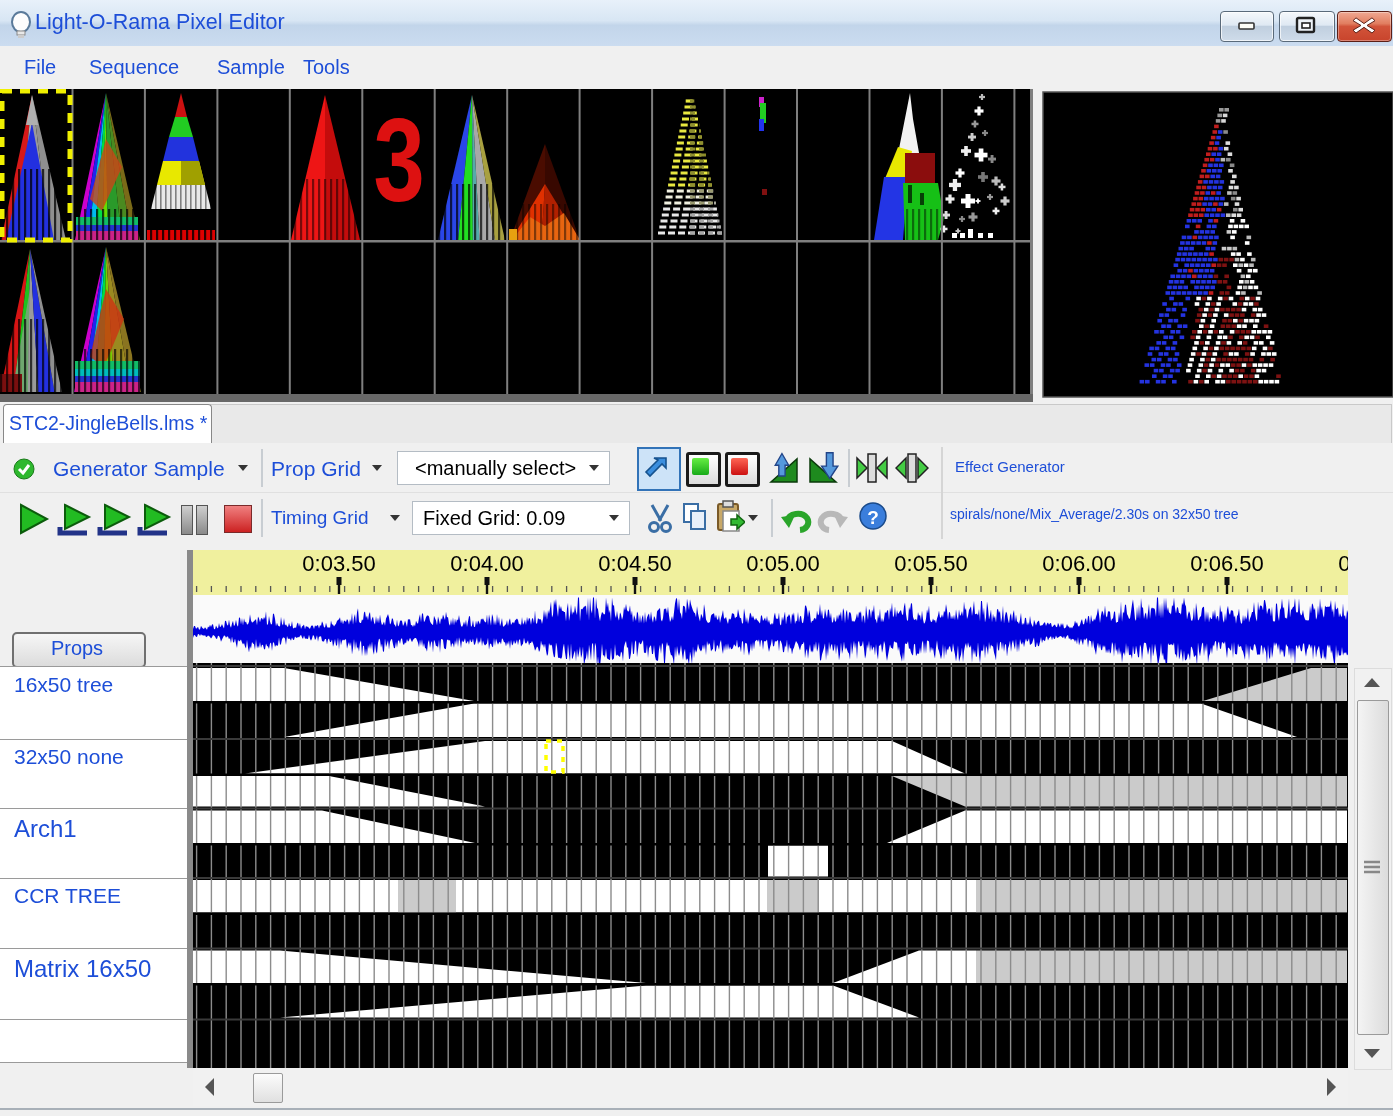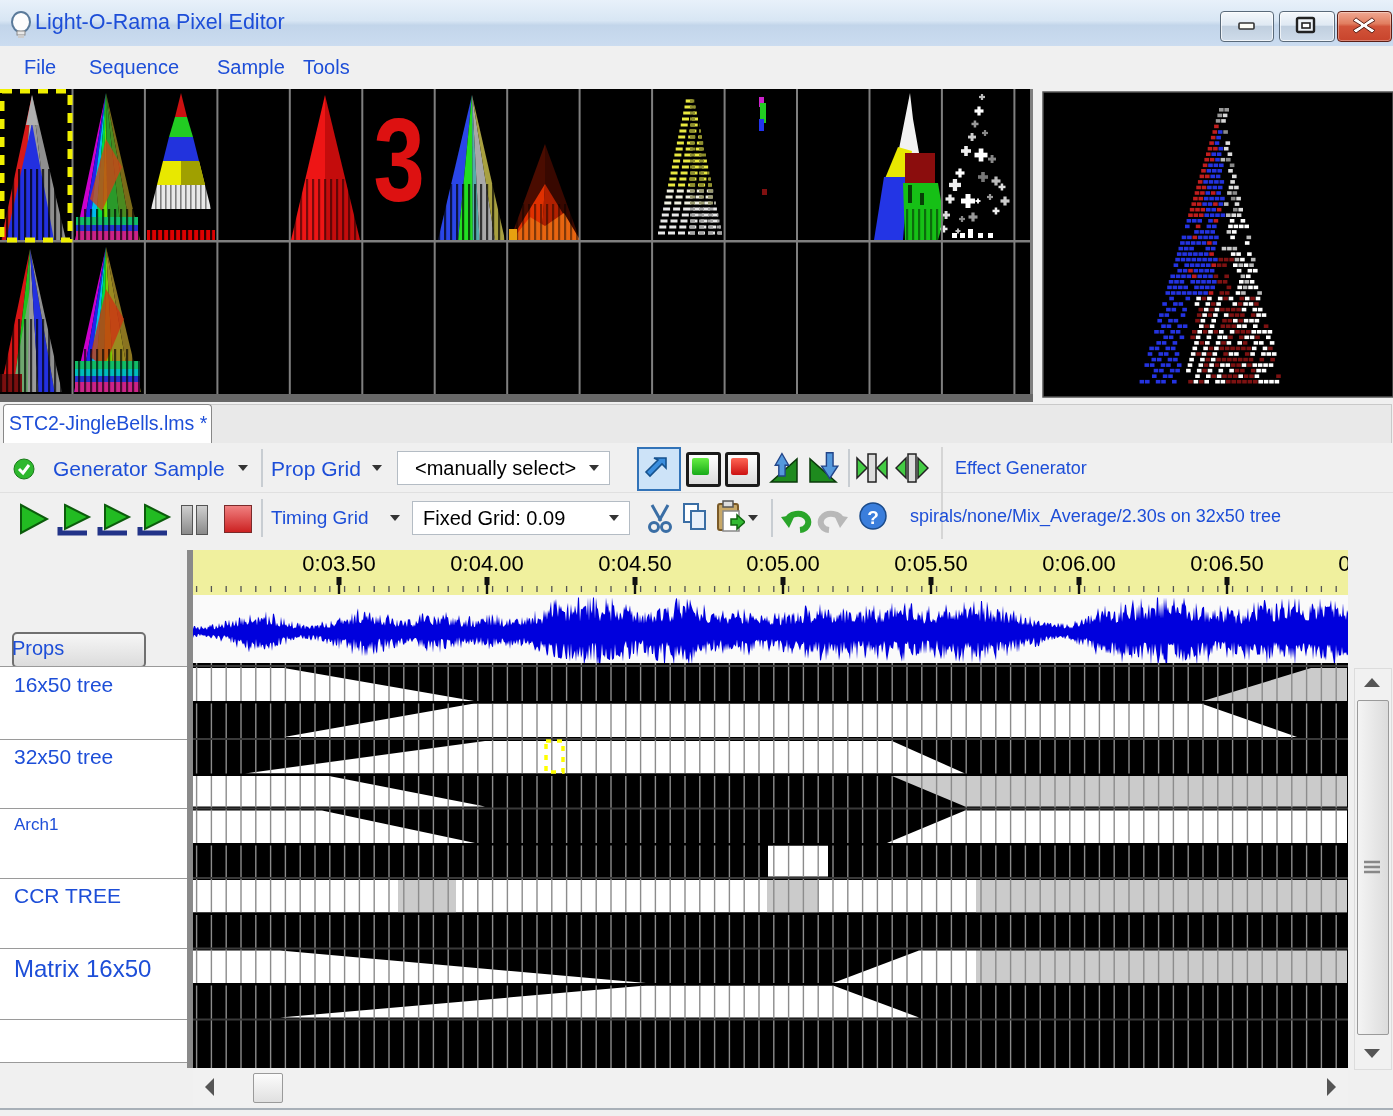--- a/index.html
+++ b/index.html
@@ -766,21 +766,21 @@
     <rect x="13" y="2" width="8" height="28" fill="#ddd" stroke="#222" stroke-width="1.5"></rect>
     <polygon points="12,16 2,6 2,26" fill="#44cc44" stroke="#222" stroke-width="1.5"></polygon>
     <polygon points="22,16 32,6 32,26" fill="#44cc44" stroke="#222" stroke-width="1.5"></polygon>
   </svg>
 <svg style="position:absolute;left:895px;top:452px" width="34" height="32" viewBox="0 0 34 32">
     <rect x="13" y="2" width="8" height="28" fill="#ddd" stroke="#222" stroke-width="1.5"></rect>
     <polygon points="11,16 1,6 1,26" fill="#44cc44" stroke="#222" stroke-width="1.5" transform="rotate(180 6 16)"></polygon>
     <polygon points="23,16 33,6 33,26" fill="#44cc44" stroke="#222" stroke-width="1.5" transform="rotate(180 28 16)"></polygon>
   </svg>
 <div class="sep" style="left:941px;top:447px;height:92px;background:#d5d5d5"></div>
-<div class="txt" style="left:955px;top:458px;font-size:18px">Effect Generator</div>
+<div class="txt" style="left:955px;top:458px;font-size:15px">Effect Generator</div>
 <svg style="position:absolute;left:18px;top:503px" width="32" height="32" viewBox="0 0 32 32">
     <polygon points="3,2 29,16 3,30" fill="#22bb22" stroke="#0c5c0c" stroke-width="2"></polygon>
   </svg>
 <svg style="position:absolute;left:57px;top:503px" width="37" height="34" viewBox="0 0 37 34">
     <path d="M3 24 V30 H30" stroke="#223388" stroke-width="5" fill="none"></path>
     <polygon points="8,2 32,14 8,26" fill="#22bb22" stroke="#0c5c0c" stroke-width="2"></polygon>
   </svg>
 <svg style="position:absolute;left:97px;top:503px" width="37" height="34" viewBox="0 0 37 34">
     <path d="M3 24 V30 H30" stroke="#223388" stroke-width="5" fill="none"></path>
     <polygon points="8,2 32,14 8,26" fill="#22bb22" stroke="#0c5c0c" stroke-width="2"></polygon>
@@ -823,24 +823,24 @@
 <svg style="position:absolute;left:817px;top:503px" width="32" height="30" viewBox="0 0 32 30">
     <g transform="scale(-1,1) translate(-32,0)">
       <path d="M7 18 A 11 9 0 0 1 27 15 A 9 8 0 0 1 20 27" fill="none" stroke="#b8b8b8" stroke-width="6"></path>
       <polygon points="1,14 15,12 9,25" fill="#b8b8b8"></polygon>
     </g>
   </svg>
 <svg style="position:absolute;left:858px;top:501px" width="30" height="30" viewBox="0 0 30 30">
     <circle cx="15" cy="15" r="13" fill="#3a7edc" stroke="#1a4a8a" stroke-width="1.5"></circle>
     <text x="15" y="23" font-size="19" font-weight="bold" fill="#fff" text-anchor="middle" font-family="Liberation Sans,sans-serif">?</text>
   </svg>
-<div class="txt" style="left:910px;top:506px;font-size:18px">spirals/none/Mix_Average/2.30s on 32x50 tree</div>
+<div class="txt" style="left:950px;top:506px;font-size:14px">spirals/none/Mix_Average/2.30s on 32x50 tree</div>
 <div class="abs" style="left:0;top:543px;width:1393px;height:573px;background:#f0f0f0"></div>
 <div class="abs" style="left:12px;top:632px;width:130px;height:32px;background:linear-gradient(180deg,#f6f6f6,#dcdcdc);border:2px solid #707070;border-radius:5px"></div>
-<div class="txt" style="left:12px;top:637px;width:130px;">Props</div>
+<div class="txt" style="left:12px;top:637px;width:130px;text-align:center">Props</div>
 <svg style="position:absolute;left:193px;top:550px" width="1155" height="45">
     <rect width="1155" height="45" fill="#f0f09e"></rect>
     <path d="M3.6 36V42 M18.4 36V42 M33.2 36V42 M48.0 36V42 M62.8 36V42 M77.6 36V42 M92.4 36V42 M107.2 36V42 M122.0 36V42 M136.8 36V42 M151.6 36V42 M166.4 36V42 M181.2 36V42 M196.0 36V42 M210.8 36V42 M225.6 36V42 M240.4 36V42 M255.2 36V42 M270.0 36V42 M284.8 36V42 M299.6 36V42 M314.4 36V42 M329.2 36V42 M344.0 36V42 M358.8 36V42 M373.6 36V42 M388.4 36V42 M403.2 36V42 M418.0 36V42 M432.8 36V42 M447.6 36V42 M462.4 36V42 M477.2 36V42 M492.0 36V42 M506.8 36V42 M521.6 36V42 M536.4 36V42 M551.2 36V42 M566.0 36V42 M580.8 36V42 M595.6 36V42 M610.4 36V42 M625.2 36V42 M640.0 36V42 M654.8 36V42 M669.6 36V42 M684.4 36V42 M699.2 36V42 M714.0 36V42 M728.8 36V42 M743.6 36V42 M758.4 36V42 M773.2 36V42 M788.0 36V42 M802.8 36V42 M817.6 36V42 M832.4 36V42 M847.2 36V42 M862.0 36V42 M876.8 36V42 M891.6 36V42 M906.4 36V42 M921.2 36V42 M936.0 36V42 M950.8 36V42 M965.6 36V42 M980.4 36V42 M995.2 36V42 M1010.0 36V42 M1024.8 36V42 M1039.6 36V42 M1054.4 36V42 M1069.2 36V42 M1084.0 36V42 M1098.8 36V42 M1113.6 36V42 M1128.4 36V42 M1143.2 36V42" stroke="#555" stroke-width="1.3" fill="none"></path>
     <rect x="143.5" y="27" width="5" height="8" fill="#111"></rect>
     <rect x="144.8" y="30" width="2.4" height="14" fill="#111"></rect>
     <text x="146.0" y="21" font-size="22" fill="#000" text-anchor="middle" font-family="Liberation Sans, sans-serif">0:03.50</text>
     <rect x="291.5" y="27" width="5" height="8" fill="#111"></rect>
     <rect x="292.8" y="30" width="2.4" height="14" fill="#111"></rect>
     <text x="294.0" y="21" font-size="22" fill="#000" text-anchor="middle" font-family="Liberation Sans, sans-serif">0:04.00</text>
     <rect x="439.5" y="27" width="5" height="8" fill="#111"></rect>
@@ -862,22 +862,22 @@
     <rect x="1180.8" y="30" width="2.4" height="14" fill="#111"></rect>
     <text x="1182.0" y="21" font-size="22" fill="#000" text-anchor="middle" font-family="Liberation Sans, sans-serif">0:07.00</text>
   </svg>
 <svg style="position:absolute;left:193px;top:595px" width="1155" height="68">
     <rect width="1155" height="68" fill="#fafafa"></rect>
     <path d="M0,34.1 1,31.0 2,31.0 3,33.7 4,33.0 5,31.7 6,34.6 7,34.5 8,30.7 9,32.6 10,33.4 11,34.1 12,32.2 13,33.4 14,34.8 15,31.4 16,32.5 17,29.8 18,32.0 19,29.4 20,29.3 21,34.0 22,34.2 23,30.6 24,32.6 25,33.4 26,27.9 27,32.2 28,31.2 29,28.9 30,31.6 31,33.4 32,26.0 33,25.7 34,29.4 35,30.8 36,24.5 37,30.6 38,32.8 39,28.6 40,25.8 41,31.2 42,29.6 43,24.8 44,30.1 45,31.7 46,22.8 47,22.4 48,29.6 49,22.9 50,30.5 51,23.2 52,27.5 53,26.6 54,29.5 55,29.2 56,26.7 57,19.2 58,25.4 59,27.5 60,27.3 61,26.1 62,25.2 63,23.9 64,30.3 65,21.4 66,23.5 67,27.3 68,23.5 69,23.0 70,25.0 71,22.1 72,23.9 73,16.2 74,29.9 75,29.1 76,21.0 77,26.6 78,29.4 79,29.1 80,18.5 81,18.9 82,23.7 83,31.3 84,27.8 85,30.6 86,31.3 87,31.6 88,21.8 89,28.7 90,30.5 91,23.1 92,30.5 93,29.3 94,31.3 95,31.9 96,27.8 97,30.9 98,31.4 99,26.0 100,33.3 101,33.3 102,32.3 103,33.1 104,28.8 105,27.5 106,31.7 107,27.9 108,34.1 109,31.4 110,30.8 111,29.5 112,34.2 113,30.8 114,31.9 115,31.5 116,33.3 117,33.8 118,31.2 119,30.3 120,30.9 121,33.9 122,30.3 123,31.6 124,30.6 125,29.9 126,33.6 127,30.0 128,31.0 129,26.2 130,28.5 131,32.2 132,32.5 133,27.8 134,31.6 135,33.1 136,32.0 137,32.9 138,25.5 139,29.6 140,29.5 141,31.5 142,30.0 143,28.7 144,26.1 145,25.0 146,24.3 147,22.2 148,28.4 149,24.4 150,29.4 151,25.6 152,25.9 153,26.9 154,24.0 155,25.6 156,29.7 157,24.1 158,26.9 159,18.1 160,29.7 161,22.4 162,19.1 163,28.4 164,17.2 165,13.2 166,26.6 167,27.9 168,28.1 169,24.3 170,25.5 171,17.6 172,16.5 173,22.9 174,20.6 175,25.2 176,19.1 177,16.9 178,27.0 179,23.5 180,21.4 181,27.4 182,29.4 183,21.1 184,28.1 185,22.4 186,28.5 187,19.4 188,26.6 189,30.3 190,28.8 191,26.6 192,30.8 193,23.4 194,21.5 195,19.0 196,22.4 197,29.4 198,28.1 199,23.1 200,24.3 201,29.1 202,30.3 203,31.9 204,24.4 205,31.4 206,30.3 207,25.9 208,25.2 209,26.1 210,31.1 211,29.0 212,25.5 213,28.3 214,32.0 215,23.9 216,24.8 217,24.0 218,30.3 219,29.9 220,32.0 221,29.2 222,31.4 223,25.8 224,27.9 225,28.7 226,23.1 227,19.2 228,27.2 229,18.6 230,18.4 231,27.3 232,25.5 233,22.3 234,20.5 235,20.5 236,21.5 237,26.2 238,28.3 239,29.3 240,30.2 241,20.8 242,23.2 243,25.6 244,30.3 245,21.5 246,25.0 247,29.5 248,23.1 249,24.7 250,19.6 251,22.3 252,25.1 253,16.8 254,22.4 255,21.9 256,28.8 257,30.7 258,23.9 259,30.1 260,22.2 261,30.4 262,23.4 263,28.0 264,24.3 265,25.5 266,20.0 267,26.0 268,30.7 269,32.0 270,30.0 271,26.4 272,29.9 273,24.4 274,32.1 275,26.5 276,21.3 277,21.3 278,32.1 279,30.4 280,24.9 281,31.7 282,32.1 283,25.4 284,30.0 285,25.6 286,26.9 287,29.5 288,23.6 289,24.8 290,23.3 291,25.6 292,27.1 293,27.4 294,19.4 295,30.2 296,19.2 297,24.5 298,30.8 299,18.9 300,22.1 301,30.3 302,25.0 303,30.5 304,18.9 305,28.6 306,21.7 307,31.2 308,28.1 309,22.9 310,31.6 311,31.6 312,29.9 313,29.2 314,24.9 315,31.0 316,25.7 317,23.3 318,29.9 319,28.3 320,26.8 321,28.6 322,25.6 323,24.5 324,23.4 325,25.1 326,29.5 327,28.6 328,30.8 329,22.0 330,29.7 331,27.7 332,24.4 333,29.9 334,21.8 335,26.7 336,22.7 337,23.9 338,29.8 339,23.5 340,23.3 341,28.3 342,15.2 343,28.2 344,28.8 345,23.1 346,24.2 347,24.2 348,24.4 349,29.1 350,23.9 351,14.8 352,22.7 353,15.9 354,24.8 355,14.9 356,18.9 357,13.4 358,6.4 359,22.6 360,19.7 361,4.7 362,10.2 363,3.7 364,14.1 365,22.0 366,8.9 367,14.6 368,11.1 369,16.1 370,15.7 371,16.9 372,16.9 373,26.4 374,13.5 375,7.8 376,25.9 377,20.1 378,9.0 379,19.9 380,16.3 381,18.3 382,10.4 383,16.6 384,20.0 385,2.5 386,2.5 387,26.4 388,13.7 389,14.5 390,13.2 391,11.6 392,11.4 393,10.5 394,20.6 395,2.5 396,25.7 397,2.5 398,15.0 399,18.5 400,2.5 401,2.5 402,24.0 403,2.5 404,12.6 405,14.2 406,21.5 407,26.2 408,20.4 409,17.0 410,17.9 411,19.4 412,19.0 413,2.5 414,12.8 415,7.4 416,18.1 417,14.8 418,26.5 419,2.5 420,10.7 421,10.0 422,20.1 423,23.1 424,15.8 425,22.6 426,25.8 427,17.3 428,19.4 429,24.8 430,21.3 431,11.7 432,15.5 433,8.8 434,14.9 435,16.6 436,16.3 437,10.3 438,20.6 439,15.6 440,27.4 441,19.9 442,22.8 443,26.1 444,16.5 445,18.2 446,28.6 447,19.8 448,27.9 449,22.5 450,19.7 451,28.8 452,16.8 453,27.8 454,22.6 455,19.9 456,18.4 457,25.0 458,16.2 459,23.9 460,27.8 461,21.1 462,22.7 463,26.8 464,16.6 465,15.0 466,14.3 467,12.7 468,24.8 469,26.4 470,23.0 471,13.4 472,14.6 473,13.0 474,18.5 475,11.4 476,20.5 477,27.0 478,24.8 479,21.0 480,25.8 481,17.2 482,8.5 483,3.4 484,3.3 485,15.7 486,3.2 487,17.2 488,18.9 489,23.9 490,10.9 491,10.7 492,12.0 493,18.5 494,3.6 495,8.9 496,15.1 497,4.2 498,9.2 499,12.4 500,15.6 501,17.6 502,18.2 503,22.2 504,11.0 505,18.6 506,22.9 507,26.5 508,18.7 509,20.8 510,23.4 511,9.1 512,15.3 513,24.4 514,26.5 515,28.1 516,27.6 517,27.1 518,20.7 519,19.3 520,18.9 521,18.0 522,23.2 523,19.6 524,24.1 525,25.0 526,20.1 527,27.9 528,22.9 529,19.7 530,15.0 531,23.3 532,23.7 533,21.8 534,26.0 535,29.1 536,23.2 537,24.8 538,23.6 539,17.9 540,18.8 541,18.8 542,23.5 543,21.9 544,21.7 545,13.9 546,18.9 547,23.3 548,22.8 549,28.2 550,28.5 551,13.3 552,19.4 553,27.5 554,22.0 555,29.0 556,23.9 557,17.4 558,19.0 559,23.3 560,20.5 561,23.6 562,25.4 563,22.8 564,25.0 565,25.8 566,27.3 567,28.4 568,20.2 569,20.7 570,26.0 571,24.6 572,22.4 573,26.5 574,20.8 575,27.8 576,24.5 577,29.0 578,29.8 579,27.7 580,29.7 581,21.1 582,17.6 583,23.8 584,23.4 585,24.1 586,17.4 587,29.2 588,30.5 589,21.4 590,25.9 591,21.2 592,16.4 593,29.4 594,21.7 595,21.5 596,18.9 597,21.2 598,29.6 599,18.3 600,21.0 601,17.3 602,29.1 603,25.6 604,26.4 605,16.7 606,27.5 607,21.6 608,20.7 609,27.6 610,28.3 611,22.5 612,10.7 613,10.5 614,14.0 615,22.2 616,14.7 617,18.6 618,28.2 619,25.7 620,25.9 621,23.4 622,22.7 623,24.7 624,15.4 625,20.5 626,19.1 627,8.7 628,21.3 629,14.8 630,23.8 631,22.9 632,13.7 633,19.2 634,23.1 635,14.3 636,15.2 637,23.5 638,17.8 639,27.8 640,26.9 641,21.6 642,26.4 643,26.5 644,19.7 645,24.7 646,18.9 647,21.3 648,16.2 649,26.7 650,13.0 651,16.0 652,28.2 653,17.2 654,14.7 655,25.8 656,17.8 657,17.0 658,19.1 659,26.8 660,25.6 661,26.9 662,25.8 663,22.9 664,18.2 665,23.5 666,16.6 667,18.4 668,16.0 669,27.7 670,19.9 671,21.7 672,28.8 673,10.2 674,18.7 675,24.9 676,13.7 677,15.5 678,23.2 679,14.4 680,17.4 681,9.7 682,23.7 683,24.9 684,28.5 685,19.6 686,23.8 687,13.6 688,27.2 689,22.7 690,27.3 691,24.1 692,16.8 693,18.4 694,16.1 695,14.8 696,25.0 697,12.7 698,17.2 699,7.4 700,22.4 701,20.2 702,11.3 703,22.4 704,15.0 705,18.9 706,17.8 707,16.0 708,15.0 709,19.2 710,20.0 711,11.5 712,7.6 713,18.9 714,25.6 715,25.5 716,12.1 717,15.2 718,8.3 719,8.5 720,21.8 721,24.8 722,24.8 723,23.8 724,26.1 725,16.9 726,21.1 727,19.5 728,25.5 729,15.6 730,24.3 731,28.7 732,27.4 733,23.8 734,14.2 735,18.6 736,10.5 737,24.2 738,26.9 739,26.7 740,23.6 741,25.7 742,24.8 743,28.2 744,23.4 745,20.6 746,15.5 747,22.4 748,22.4 749,19.3 750,22.8 751,15.5 752,17.7 753,9.1 754,14.9 755,24.7 756,17.0 757,17.4 758,24.6 759,20.5 760,24.5 761,19.5 762,25.2 763,14.2 764,21.6 765,25.3 766,14.3 767,21.1 768,19.6 769,16.1 770,21.3 771,6.4 772,15.2 773,13.1 774,24.1 775,21.1 776,15.1 777,13.3 778,11.2 779,20.9 780,14.2 781,5.8 782,19.3 783,19.1 784,18.4 785,20.4 786,13.9 787,26.2 788,5.9 789,6.0 790,20.3 791,12.4 792,27.5 793,22.3 794,6.5 795,12.9 796,24.4 797,20.0 798,14.5 799,27.2 800,18.7 801,23.4 802,20.8 803,27.4 804,14.6 805,13.9 806,18.1 807,15.8 808,27.3 809,22.7 810,10.7 811,28.5 812,20.8 813,16.4 814,18.3 815,24.4 816,28.4 817,20.8 818,17.9 819,26.3 820,18.5 821,15.1 822,27.1 823,19.5 824,26.6 825,27.0 826,28.9 827,24.8 828,17.7 829,30.2 830,27.7 831,29.7 832,22.7 833,22.9 834,30.6 835,27.0 836,30.0 837,20.7 838,27.7 839,30.2 840,32.0 841,24.7 842,27.4 843,30.5 844,27.6 845,26.2 846,25.4 847,31.0 848,30.3 849,30.5 850,29.6 851,27.8 852,27.3 853,30.9 854,28.4 855,27.6 856,29.8 857,28.2 858,28.0 859,32.3 860,31.2 861,30.0 862,29.6 863,31.8 864,32.3 865,27.7 866,30.0 867,32.5 868,28.0 869,30.7 870,28.1 871,33.4 872,33.1 873,32.2 874,29.1 875,31.4 876,31.6 877,33.5 878,31.8 879,33.4 880,31.5 881,30.3 882,25.5 883,28.7 884,27.0 885,30.7 886,31.8 887,29.7 888,26.3 889,24.1 890,28.9 891,29.5 892,24.4 893,23.1 894,28.4 895,21.2 896,21.0 897,29.8 898,19.8 899,25.4 900,26.7 901,23.4 902,25.6 903,21.9 904,19.0 905,13.1 906,19.2 907,27.9 908,20.3 909,15.6 910,17.3 911,21.1 912,10.3 913,21.1 914,22.4 915,16.2 916,16.5 917,16.5 918,26.2 919,23.7 920,23.6 921,16.9 922,16.3 923,27.9 924,26.9 925,27.1 926,16.9 927,23.9 928,6.2 929,27.1 930,16.4 931,18.4 932,9.7 933,9.7 934,19.1 935,21.1 936,23.7 937,23.6 938,16.8 939,9.6 940,4.2 941,13.5 942,23.9 943,26.0 944,11.6 945,23.8 946,9.3 947,24.2 948,2.9 949,12.8 950,12.3 951,23.9 952,19.1 953,17.5 954,25.1 955,17.1 956,8.8 957,24.0 958,14.1 959,12.4 960,13.4 961,13.0 962,14.8 963,22.0 964,2.5 965,2.5 966,21.8 967,8.4 968,23.5 969,7.5 970,23.3 971,2.5 972,15.7 973,2.5 974,15.9 975,12.0 976,17.6 977,18.1 978,19.6 979,10.0 980,11.6 981,2.5 982,13.0 983,18.6 984,12.2 985,12.5 986,18.1 987,17.9 988,19.7 989,7.4 990,10.2 991,2.5 992,9.2 993,11.4 994,24.5 995,19.3 996,16.1 997,18.6 998,24.8 999,26.2 1000,23.1 1001,12.0 1002,26.0 1003,7.8 1004,15.1 1005,25.4 1006,24.6 1007,21.7 1008,21.3 1009,13.6 1010,11.9 1011,11.8 1012,27.2 1013,15.7 1014,25.0 1015,16.3 1016,27.5 1017,21.7 1018,23.7 1019,23.9 1020,15.5 1021,22.0 1022,14.3 1023,24.7 1024,21.2 1025,21.0 1026,26.8 1027,9.7 1028,17.4 1029,15.8 1030,25.3 1031,27.7 1032,18.0 1033,25.9 1034,14.4 1035,10.8 1036,18.1 1037,20.1 1038,15.1 1039,15.7 1040,15.6 1041,22.5 1042,20.3 1043,28.7 1044,21.2 1045,19.5 1046,13.6 1047,23.8 1048,28.4 1049,28.6 1050,19.8 1051,26.6 1052,20.2 1053,24.7 1054,21.8 1055,12.7 1056,27.4 1057,23.4 1058,21.1 1059,17.1 1060,16.9 1061,7.0 1062,18.1 1063,23.7 1064,26.4 1065,6.2 1066,15.7 1067,10.7 1068,10.6 1069,11.4 1070,15.6 1071,5.3 1072,5.1 1073,10.2 1074,19.3 1075,14.9 1076,13.1 1077,14.2 1078,21.6 1079,11.4 1080,26.8 1081,25.7 1082,26.9 1083,8.6 1084,8.8 1085,20.9 1086,25.9 1087,15.1 1088,13.1 1089,3.6 1090,13.7 1091,11.7 1092,23.2 1093,22.4 1094,24.1 1095,14.7 1096,3.3 1097,22.5 1098,15.0 1099,14.0 1100,11.9 1101,11.5 1102,3.1 1103,16.8 1104,17.8 1105,16.7 1106,3.1 1107,17.4 1108,20.6 1109,19.5 1110,14.8 1111,21.3 1112,24.2 1113,25.4 1114,25.0 1115,25.7 1116,24.7 1117,10.8 1118,18.6 1119,8.2 1120,9.7 1121,15.2 1122,12.8 1123,24.7 1124,21.9 1125,10.6 1126,20.4 1127,3.6 1128,15.4 1129,10.9 1130,19.9 1131,22.7 1132,10.4 1133,12.1 1134,12.0 1135,11.6 1136,12.1 1137,11.1 1138,4.9 1139,17.4 1140,13.3 1141,23.0 1142,5.7 1143,14.6 1144,13.7 1145,12.3 1146,22.5 1147,18.0 1148,21.1 1149,22.1 1150,8.2 1151,21.4 1152,20.1 1153,25.1 1154,15.0 1155,18.0 1155,59.3 1154,60.6 1153,57.1 1152,58.6 1151,57.2 1150,60.7 1149,51.9 1148,60.7 1147,60.1 1146,61.1 1145,54.4 1144,62.9 1143,49.9 1142,68.3 1141,68.5 1140,62.2 1139,54.9 1138,58.6 1137,49.4 1136,53.2 1135,49.4 1134,51.7 1133,65.4 1132,61.1 1131,64.1 1130,53.7 1129,62.5 1128,64.1 1127,58.0 1126,50.7 1125,53.3 1124,56.1 1123,62.7 1122,49.7 1121,52.8 1120,64.5 1119,49.5 1118,53.7 1117,50.5 1116,48.7 1115,52.8 1114,54.9 1113,61.7 1112,56.2 1111,48.0 1110,49.3 1109,55.9 1108,56.5 1107,52.2 1106,49.4 1105,54.3 1104,51.1 1103,50.2 1102,70.9 1101,53.2 1100,63.1 1099,52.3 1098,64.5 1097,52.8 1096,61.1 1095,51.8 1094,50.9 1093,49.0 1092,60.6 1091,62.4 1090,54.5 1089,57.7 1088,53.6 1087,60.2 1086,48.7 1085,54.9 1084,49.8 1083,47.4 1082,51.3 1081,47.1 1080,56.9 1079,63.1 1078,51.6 1077,64.6 1076,62.1 1075,49.7 1074,69.1 1073,57.2 1072,54.3 1071,51.4 1070,60.3 1069,50.7 1068,50.2 1067,60.3 1066,58.8 1065,60.3 1064,59.1 1063,52.5 1062,49.3 1061,49.4 1060,55.9 1059,54.6 1058,54.7 1057,50.6 1056,65.9 1055,50.1 1054,60.0 1053,48.3 1052,65.0 1051,60.6 1050,56.5 1049,54.8 1048,51.1 1047,51.5 1046,52.1 1045,48.4 1044,59.4 1043,59.3 1042,59.0 1041,47.1 1040,63.2 1039,47.7 1038,55.9 1037,54.6 1036,52.9 1035,52.6 1034,63.3 1033,54.9 1032,46.2 1031,49.1 1030,47.7 1029,46.9 1028,53.8 1027,53.8 1026,46.4 1025,48.2 1024,56.8 1023,46.1 1022,46.5 1021,51.7 1020,49.6 1019,59.2 1018,52.2 1017,58.4 1016,60.9 1015,67.7 1014,48.2 1013,57.0 1012,50.1 1011,61.3 1010,47.4 1009,48.7 1008,54.7 1007,61.6 1006,56.6 1005,47.6 1004,71.1 1003,60.0 1002,61.0 1001,62.2 1000,56.0 999,52.6 998,51.6 997,65.3 996,60.2 995,58.0 994,63.6 993,64.9 992,65.5 991,55.5 990,66.9 989,60.3 988,53.8 987,61.3 986,64.6 985,48.1 984,63.0 983,59.4 982,59.2 981,47.6 980,50.4 979,49.5 978,49.3 977,49.7 976,49.9 975,48.0 974,71.5 973,71.5 972,63.5 971,65.4 970,57.5 969,61.3 968,47.9 967,60.0 966,65.6 965,71.5 964,62.0 963,55.1 962,48.7 961,56.7 960,61.4 959,48.5 958,71.5 957,51.4 956,55.0 955,60.0 954,53.8 953,48.3 952,47.7 951,47.8 950,55.0 949,65.7 948,52.2 947,49.4 946,62.5 945,62.0 944,55.8 943,50.4 942,58.9 941,58.8 940,50.8 939,63.9 938,59.8 937,59.7 936,60.2 935,50.2 934,59.0 933,47.9 932,60.9 931,57.0 930,59.2 929,68.0 928,55.7 927,60.1 926,52.1 925,60.3 924,53.7 923,56.7 922,47.2 921,62.1 920,49.4 919,46.9 918,57.1 917,58.8 916,53.5 915,58.6 914,54.2 913,58.3 912,50.3 911,52.8 910,50.0 909,55.5 908,54.5 907,48.8 906,53.7 905,47.5 904,51.6 903,59.9 902,55.4 901,51.9 900,45.3 899,53.2 898,46.2 897,45.9 896,44.9 895,52.7 894,43.0 893,43.9 892,45.4 891,43.4 890,50.3 889,47.1 888,43.8 887,47.1 886,50.4 885,41.9 884,49.4 883,44.4 882,46.9 881,44.6 880,44.3 879,43.8 878,45.4 877,43.0 876,44.3 875,39.9 874,40.8 873,42.3 872,44.3 871,41.1 870,43.2 869,42.0 868,41.2 867,40.9 866,42.0 865,42.4 864,43.1 863,40.4 862,43.8 861,44.1 860,41.5 859,45.2 858,41.0 857,42.2 856,43.2 855,45.4 854,41.5 853,41.8 852,46.2 851,45.4 850,44.5 849,48.2 848,42.1 847,46.8 846,50.9 845,51.2 844,47.0 843,51.7 842,51.9 841,42.4 840,45.2 839,48.5 838,49.1 837,50.2 836,43.3 835,45.7 834,46.8 833,43.5 832,47.3 831,52.2 830,46.6 829,49.7 828,47.9 827,44.0 826,57.0 825,48.4 824,57.8 823,43.8 822,54.4 821,50.4 820,45.0 819,48.4 818,57.1 817,45.7 816,50.6 815,53.2 814,61.7 813,49.3 812,49.4 811,57.1 810,47.3 809,55.0 808,46.7 807,47.6 806,55.9 805,54.4 804,46.7 803,65.5 802,61.0 801,57.5 800,51.3 799,51.2 798,49.4 797,54.4 796,47.1 795,60.0 794,53.5 793,50.7 792,63.5 791,48.9 790,56.6 789,54.9 788,56.4 787,68.2 786,60.1 785,47.2 784,61.1 783,62.2 782,54.7 781,59.9 780,53.2 779,68.2 778,49.9 777,52.7 776,51.6 775,47.2 774,53.8 773,48.0 772,51.1 771,56.2 770,67.5 769,52.5 768,59.8 767,63.1 766,67.0 765,50.3 764,60.0 763,66.5 762,59.6 761,54.6 760,48.2 759,57.6 758,55.7 757,50.9 756,51.9 755,55.6 754,53.6 753,60.8 752,50.5 751,64.6 750,49.1 749,59.6 748,64.2 747,60.1 746,56.1 745,53.5 744,45.3 743,52.8 742,63.6 741,59.6 740,52.5 739,56.1 738,51.5 737,58.2 736,46.6 735,45.7 734,45.6 733,59.0 732,47.7 731,59.0 730,45.6 729,48.0 728,58.8 727,52.3 726,59.2 725,58.2 724,59.0 723,61.2 722,48.8 721,49.6 720,60.4 719,59.6 718,57.6 717,53.3 716,54.0 715,46.3 714,48.8 713,48.9 712,48.2 711,66.5 710,57.0 709,66.7 708,62.5 707,58.9 706,51.6 705,56.0 704,47.6 703,47.6 702,47.0 701,46.3 700,54.3 699,52.9 698,52.7 697,49.5 696,54.8 695,60.3 694,66.0 693,59.9 692,49.3 691,46.1 690,53.4 689,58.0 688,48.4 687,50.9 686,50.3 685,64.7 684,59.0 683,49.0 682,60.6 681,51.6 680,53.1 679,55.7 678,49.5 677,57.0 676,45.7 675,53.8 674,49.3 673,60.1 672,63.8 671,53.9 670,45.8 669,50.2 668,51.2 667,51.2 666,45.8 665,47.6 664,64.2 663,47.5 662,53.9 661,45.7 660,52.3 659,59.8 658,47.0 657,64.8 656,58.5 655,57.3 654,54.4 653,52.3 652,55.0 651,46.5 650,54.6 649,58.9 648,47.5 647,59.5 646,65.5 645,54.9 644,49.8 643,59.6 642,48.6 641,54.3 640,56.4 639,48.8 638,50.6 637,55.0 636,46.7 635,61.5 634,53.1 633,65.6 632,48.3 631,52.7 630,56.3 629,59.4 628,65.4 627,65.3 626,46.9 625,53.5 624,56.8 623,46.2 622,54.2 621,48.4 620,57.7 619,55.3 618,57.4 617,49.2 616,55.1 615,63.9 614,53.7 613,56.3 612,63.3 611,46.6 610,49.0 609,49.0 608,51.3 607,55.4 606,52.4 605,49.3 604,47.6 603,46.1 602,48.9 601,52.4 600,54.4 599,59.5 598,52.5 597,53.9 596,48.8 595,58.3 594,44.4 593,52.6 592,50.3 591,57.3 590,57.1 589,49.5 588,46.5 587,45.2 586,56.6 585,44.9 584,45.7 583,46.8 582,46.0 581,51.5 580,50.9 579,43.7 578,49.3 577,52.6 576,57.0 575,51.9 574,44.6 573,46.1 572,46.4 571,46.1 570,54.9 569,45.5 568,45.2 567,52.4 566,44.2 565,46.9 564,44.7 563,45.4 562,46.4 561,54.4 560,47.0 559,56.7 558,48.2 557,55.6 556,60.7 555,56.2 554,48.9 553,47.8 552,48.6 551,60.7 550,46.5 549,46.3 548,57.4 547,51.4 546,51.8 545,53.0 544,44.5 543,51.7 542,50.4 541,49.2 540,52.6 539,54.2 538,54.0 537,51.5 536,54.7 535,48.3 534,55.4 533,48.5 532,56.0 531,49.9 530,59.0 529,54.2 528,44.9 527,47.7 526,54.7 525,51.1 524,50.0 523,55.6 522,57.0 521,44.3 520,54.1 519,54.8 518,56.6 517,49.5 516,48.1 515,50.7 514,46.1 513,60.3 512,49.0 511,54.7 510,49.5 509,54.6 508,56.6 507,55.1 506,53.0 505,48.8 504,55.3 503,57.8 502,54.3 501,63.3 500,51.6 499,69.3 498,61.2 497,56.4 496,70.1 495,64.7 494,63.2 493,65.8 492,53.7 491,57.3 490,65.2 489,58.3 488,49.9 487,56.9 486,61.0 485,57.3 484,51.0 483,62.8 482,51.4 481,70.3 480,63.5 479,60.3 478,60.2 477,56.5 476,49.8 475,51.6 474,47.0 473,52.6 472,68.2 471,67.9 470,49.9 469,47.7 468,59.1 467,49.7 466,54.6 465,65.9 464,65.6 463,65.3 462,61.2 461,49.9 460,59.1 459,59.0 458,50.2 457,51.2 456,53.2 455,63.0 454,49.8 453,58.2 452,57.5 451,58.0 450,44.9 449,47.0 448,49.2 447,48.9 446,46.7 445,54.7 444,62.2 443,45.3 442,47.1 441,58.7 440,58.9 439,45.9 438,58.0 437,63.7 436,64.0 435,51.9 434,53.1 433,45.9 432,48.2 431,52.0 430,66.6 429,58.1 428,56.5 427,62.2 426,61.1 425,60.5 424,59.5 423,61.3 422,48.9 421,63.2 420,64.4 419,64.8 418,52.6 417,65.0 416,64.8 415,63.7 414,63.6 413,53.2 412,62.8 411,60.1 410,60.7 409,48.7 408,61.7 407,71.5 406,71.5 405,61.3 404,71.5 403,51.2 402,47.8 401,66.3 400,47.8 399,49.5 398,65.8 397,56.2 396,49.8 395,65.7 394,55.7 393,62.8 392,65.3 391,71.5 390,51.6 389,59.7 388,62.9 387,51.2 386,58.1 385,62.8 384,53.7 383,66.5 382,55.4 381,58.3 380,62.5 379,64.3 378,48.2 377,66.6 376,59.4 375,49.0 374,63.9 373,63.9 372,57.2 371,48.6 370,52.7 369,62.0 368,63.9 367,62.7 366,62.9 365,62.6 364,52.1 363,47.4 362,61.5 361,62.4 360,58.1 359,50.8 358,49.5 357,50.7 356,48.0 355,59.1 354,61.0 353,55.4 352,48.5 351,53.0 350,48.8 349,50.8 348,45.4 347,54.9 346,57.0 345,52.5 344,51.4 343,53.7 342,55.7 341,51.4 340,48.2 339,46.1 338,47.9 337,48.0 336,50.5 335,45.2 334,47.2 333,48.8 332,47.6 331,42.8 330,48.7 329,50.1 328,51.6 327,44.0 326,45.3 325,50.2 324,44.4 323,47.6 322,49.1 321,45.2 320,49.3 319,50.6 318,44.7 317,54.0 316,45.6 315,49.9 314,47.1 313,51.5 312,47.2 311,47.2 310,44.4 309,43.3 308,49.6 307,46.7 306,47.6 305,49.8 304,46.9 303,43.5 302,51.0 301,42.9 300,52.2 299,51.6 298,48.5 297,48.9 296,54.8 295,42.7 294,48.6 293,49.5 292,50.5 291,49.0 290,45.4 289,51.2 288,42.2 287,48.1 286,46.0 285,49.7 284,42.3 283,46.0 282,49.5 281,49.8 280,43.4 279,47.2 278,46.7 277,43.9 276,49.8 275,45.7 274,47.6 273,48.8 272,43.2 271,46.2 270,47.3 269,45.3 268,53.6 267,46.2 266,42.2 265,51.9 264,42.8 263,50.1 262,45.2 261,52.8 260,48.5 259,48.4 258,52.4 257,44.9 256,45.8 255,44.6 254,44.9 253,53.7 252,54.2 251,52.7 250,44.9 249,44.0 248,44.3 247,57.9 246,44.7 245,52.7 244,50.7 243,51.2 242,47.0 241,44.7 240,57.7 239,46.1 238,47.8 237,52.9 236,44.9 235,47.4 234,56.7 233,53.5 232,52.9 231,48.1 230,52.3 229,44.3 228,50.9 227,44.5 226,52.2 225,47.8 224,44.9 223,43.0 222,43.0 221,43.8 220,44.9 219,47.2 218,45.1 217,42.7 216,45.6 215,46.7 214,44.1 213,48.6 212,47.2 211,50.0 210,49.1 209,43.3 208,44.1 207,49.0 206,45.3 205,46.1 204,52.7 203,46.8 202,53.1 201,53.3 200,49.3 199,43.9 198,44.6 197,47.0 196,54.7 195,45.3 194,49.0 193,52.2 192,43.5 191,56.4 190,56.8 189,48.5 188,52.7 187,44.8 186,43.5 185,48.1 184,58.8 183,56.2 182,48.8 181,59.7 180,56.3 179,46.5 178,54.2 177,48.3 176,54.1 175,49.9 174,61.0 173,53.5 172,61.2 171,50.9 170,50.7 169,61.2 168,45.3 167,47.7 166,56.7 165,51.7 164,53.8 163,46.2 162,55.3 161,44.0 160,53.0 159,59.5 158,46.9 157,51.4 156,46.9 155,49.7 154,53.7 153,44.2 152,44.6 151,45.4 150,44.6 149,45.9 148,50.2 147,43.7 146,54.4 145,42.6 144,50.5 143,50.6 142,44.1 141,48.8 140,51.8 139,44.5 138,46.9 137,46.9 136,43.6 135,44.4 134,49.4 133,44.1 132,44.0 131,46.5 130,46.4 129,46.0 128,40.9 127,41.8 126,41.6 125,46.8 124,40.3 123,43.5 122,44.9 121,41.1 120,40.1 119,43.4 118,45.7 117,43.7 116,39.8 115,44.0 114,43.7 113,43.6 112,43.7 111,40.4 110,44.0 109,42.4 108,39.8 107,41.1 106,42.5 105,41.8 104,42.9 103,42.5 102,41.5 101,45.1 100,44.7 99,42.5 98,45.7 97,43.9 96,43.6 95,44.0 94,41.0 93,50.1 92,43.4 91,42.5 90,42.4 89,44.3 88,48.9 87,50.0 86,42.4 85,50.6 84,50.8 83,49.9 82,52.1 81,47.8 80,47.3 79,55.9 78,47.6 77,48.4 76,54.0 75,51.4 74,51.0 73,48.5 72,54.6 71,54.0 70,50.0 69,49.7 68,52.9 67,47.0 66,53.3 65,50.5 64,53.5 63,43.9 62,54.9 61,49.2 60,48.6 59,47.0 58,53.8 57,51.0 56,57.6 55,52.6 54,44.8 53,53.5 52,51.6 51,47.9 50,49.5 49,47.4 48,44.4 47,45.8 46,46.4 45,44.6 44,53.0 43,48.8 42,43.5 41,47.8 40,46.9 39,41.4 38,48.2 37,42.9 36,44.2 35,41.5 34,41.5 33,42.8 32,40.7 31,40.6 30,42.5 29,44.4 28,46.7 27,42.9 26,41.1 25,40.8 24,43.9 23,43.6 22,41.5 21,40.5 20,39.9 19,42.2 18,43.4 17,41.9 16,41.0 15,40.4 14,41.7 13,41.9 12,40.1 11,41.1 10,40.1 9,40.5 8,39.1 7,41.0 6,39.3 5,39.0 4,42.1 3,41.7 2,40.3 1,40.1 0,43.0Z" fill="#0000dd"></path>
   </svg>
 <div class="abs" style="left:187px;top:550px;width:6px;height:518px;background:#8a8a8a"></div>
 <div class="abs" style="left:0;top:666px;width:187px;height:396px;background:#fff"></div>
 <div class="txt" style="left:14px;top:673px;font-size:21px">16x50 tree</div>
-<div class="txt" style="left:14px;top:745px;font-size:21px">32x50 tree</div>
-<div class="txt" style="left:14px;top:815px;font-size:17px">Arch1</div>
+<div class="txt" style="left:14px;top:745px;font-size:21px">32x50 none</div>
+<div class="txt" style="left:14px;top:815px;font-size:24px">Arch1</div>
 <div class="txt" style="left:14px;top:884px;font-size:21px">CCR TREE</div>
 <div class="txt" style="left:14px;top:955px;font-size:24px">Matrix 16x50</div>
 <div class="abs" style="left:0;top:666px;width:187px;height:1px;background:#9a9a9a"></div>
 <div class="abs" style="left:0;top:739px;width:187px;height:1px;background:#9a9a9a"></div>
 <div class="abs" style="left:0;top:808px;width:187px;height:1px;background:#9a9a9a"></div>
 <div class="abs" style="left:0;top:878px;width:187px;height:1px;background:#9a9a9a"></div>
 <div class="abs" style="left:0;top:948px;width:187px;height:1px;background:#9a9a9a"></div>
 <div class="abs" style="left:0;top:1019px;width:187px;height:1px;background:#9a9a9a"></div>
 <div class="abs" style="left:0;top:1062px;width:187px;height:1px;background:#9a9a9a"></div>
 <svg style="position:absolute;left:193px;top:663px" width="1155" height="405">

